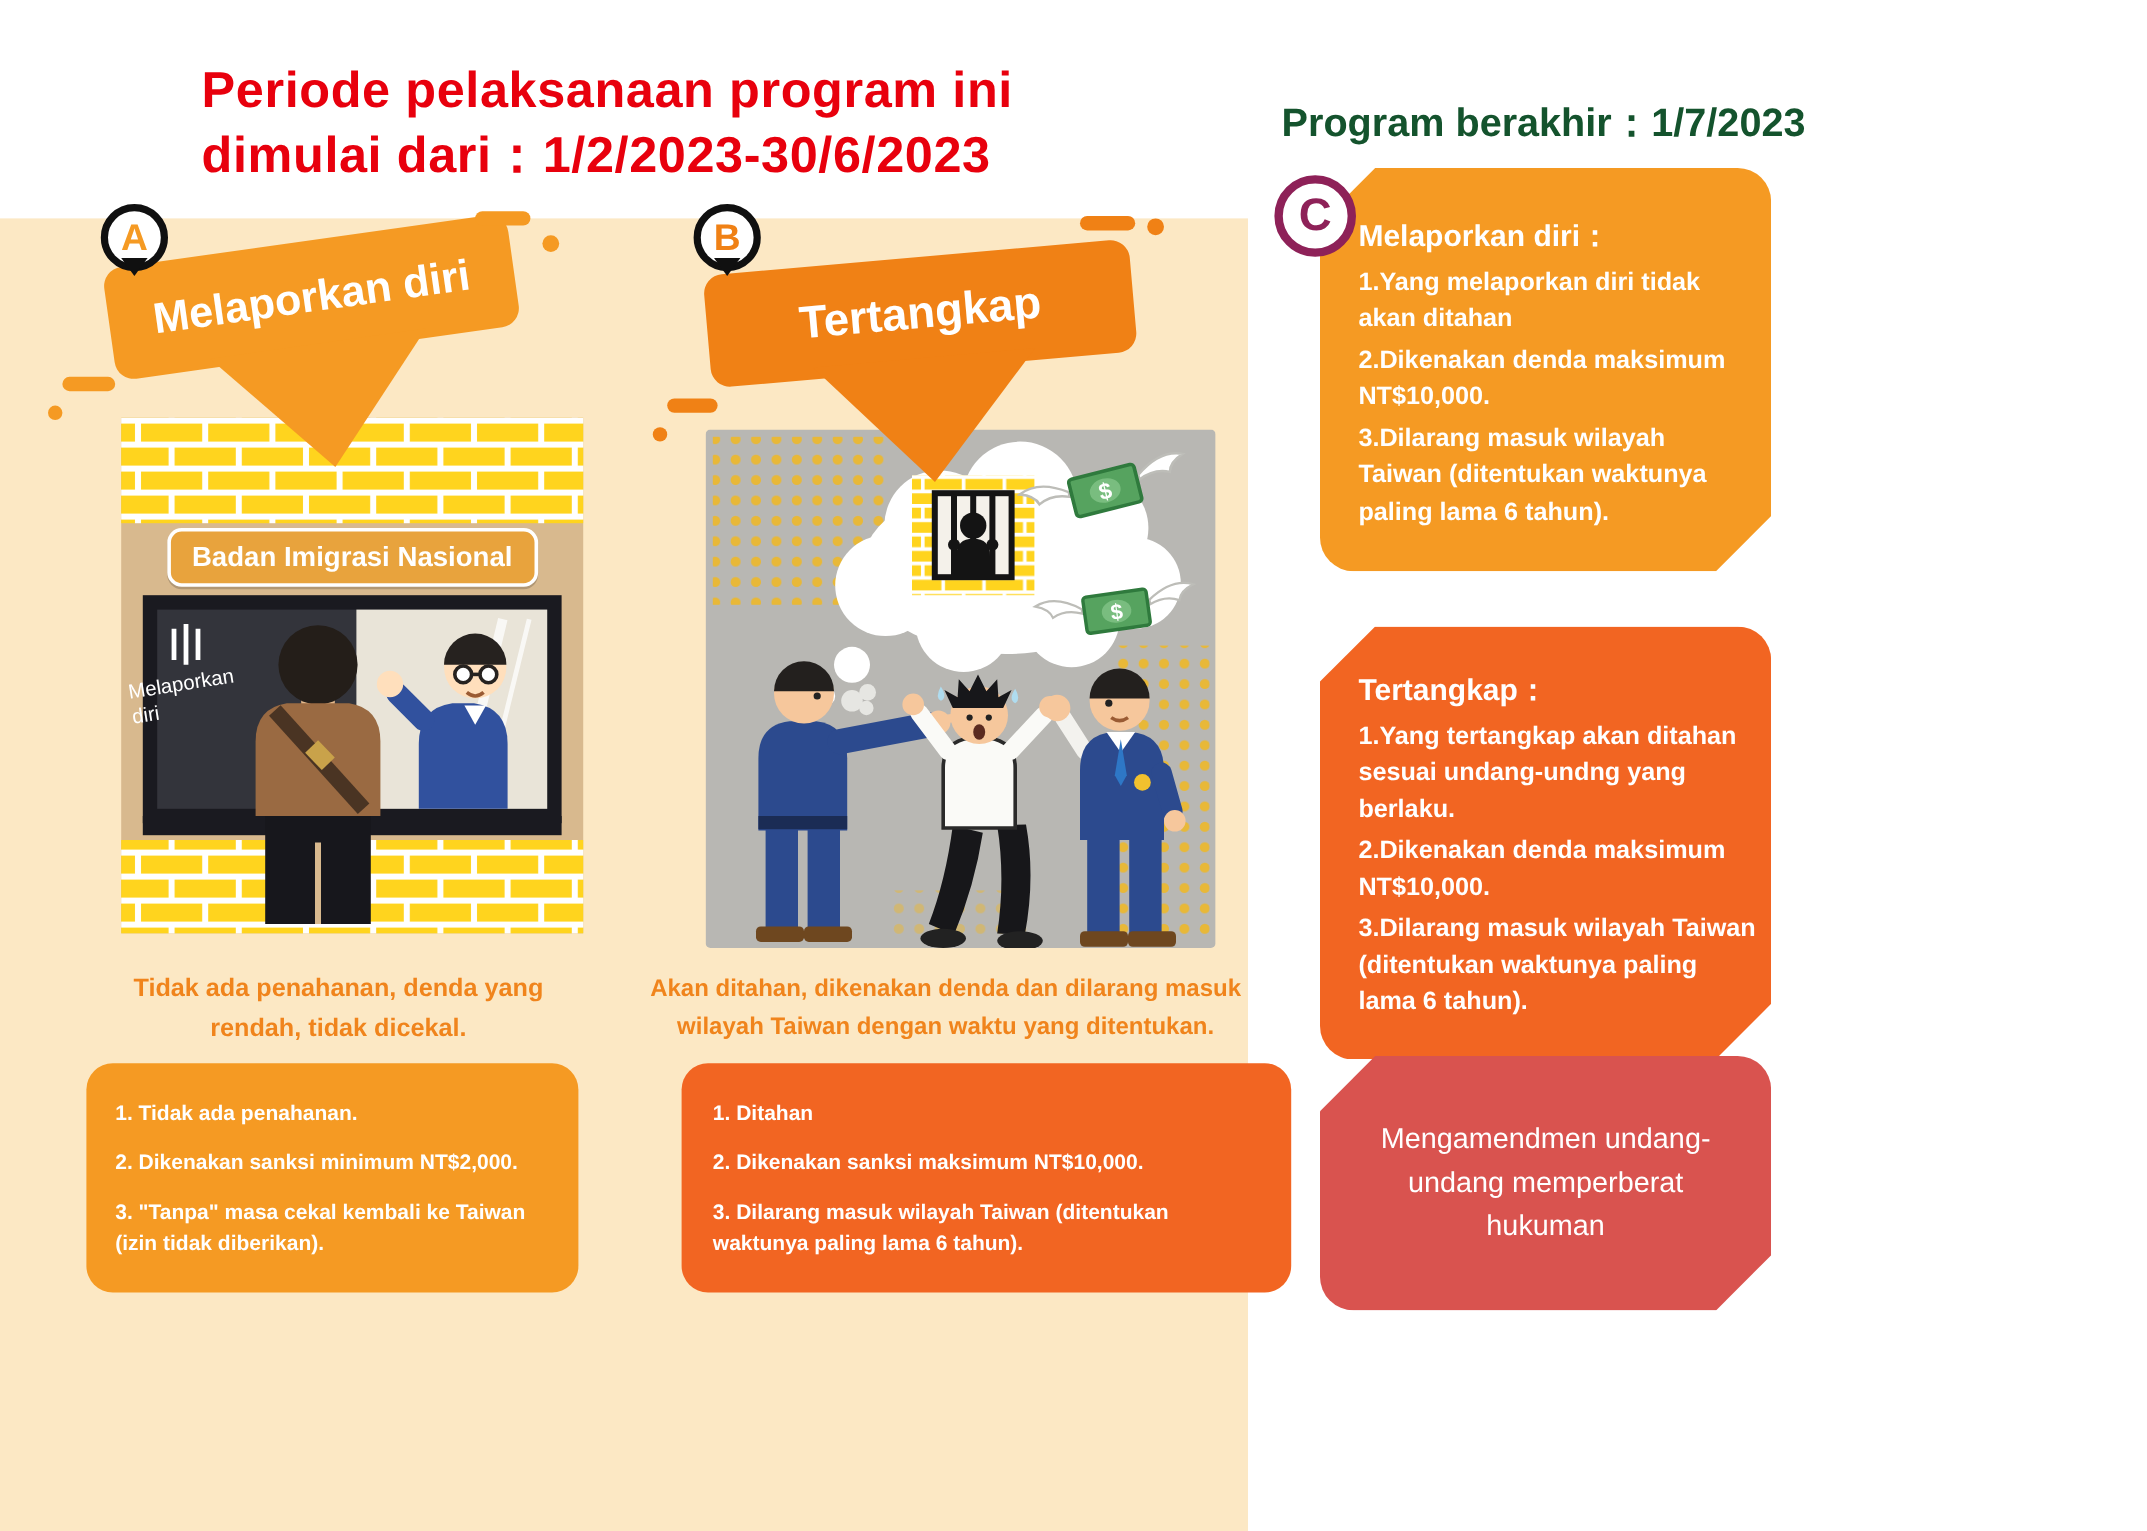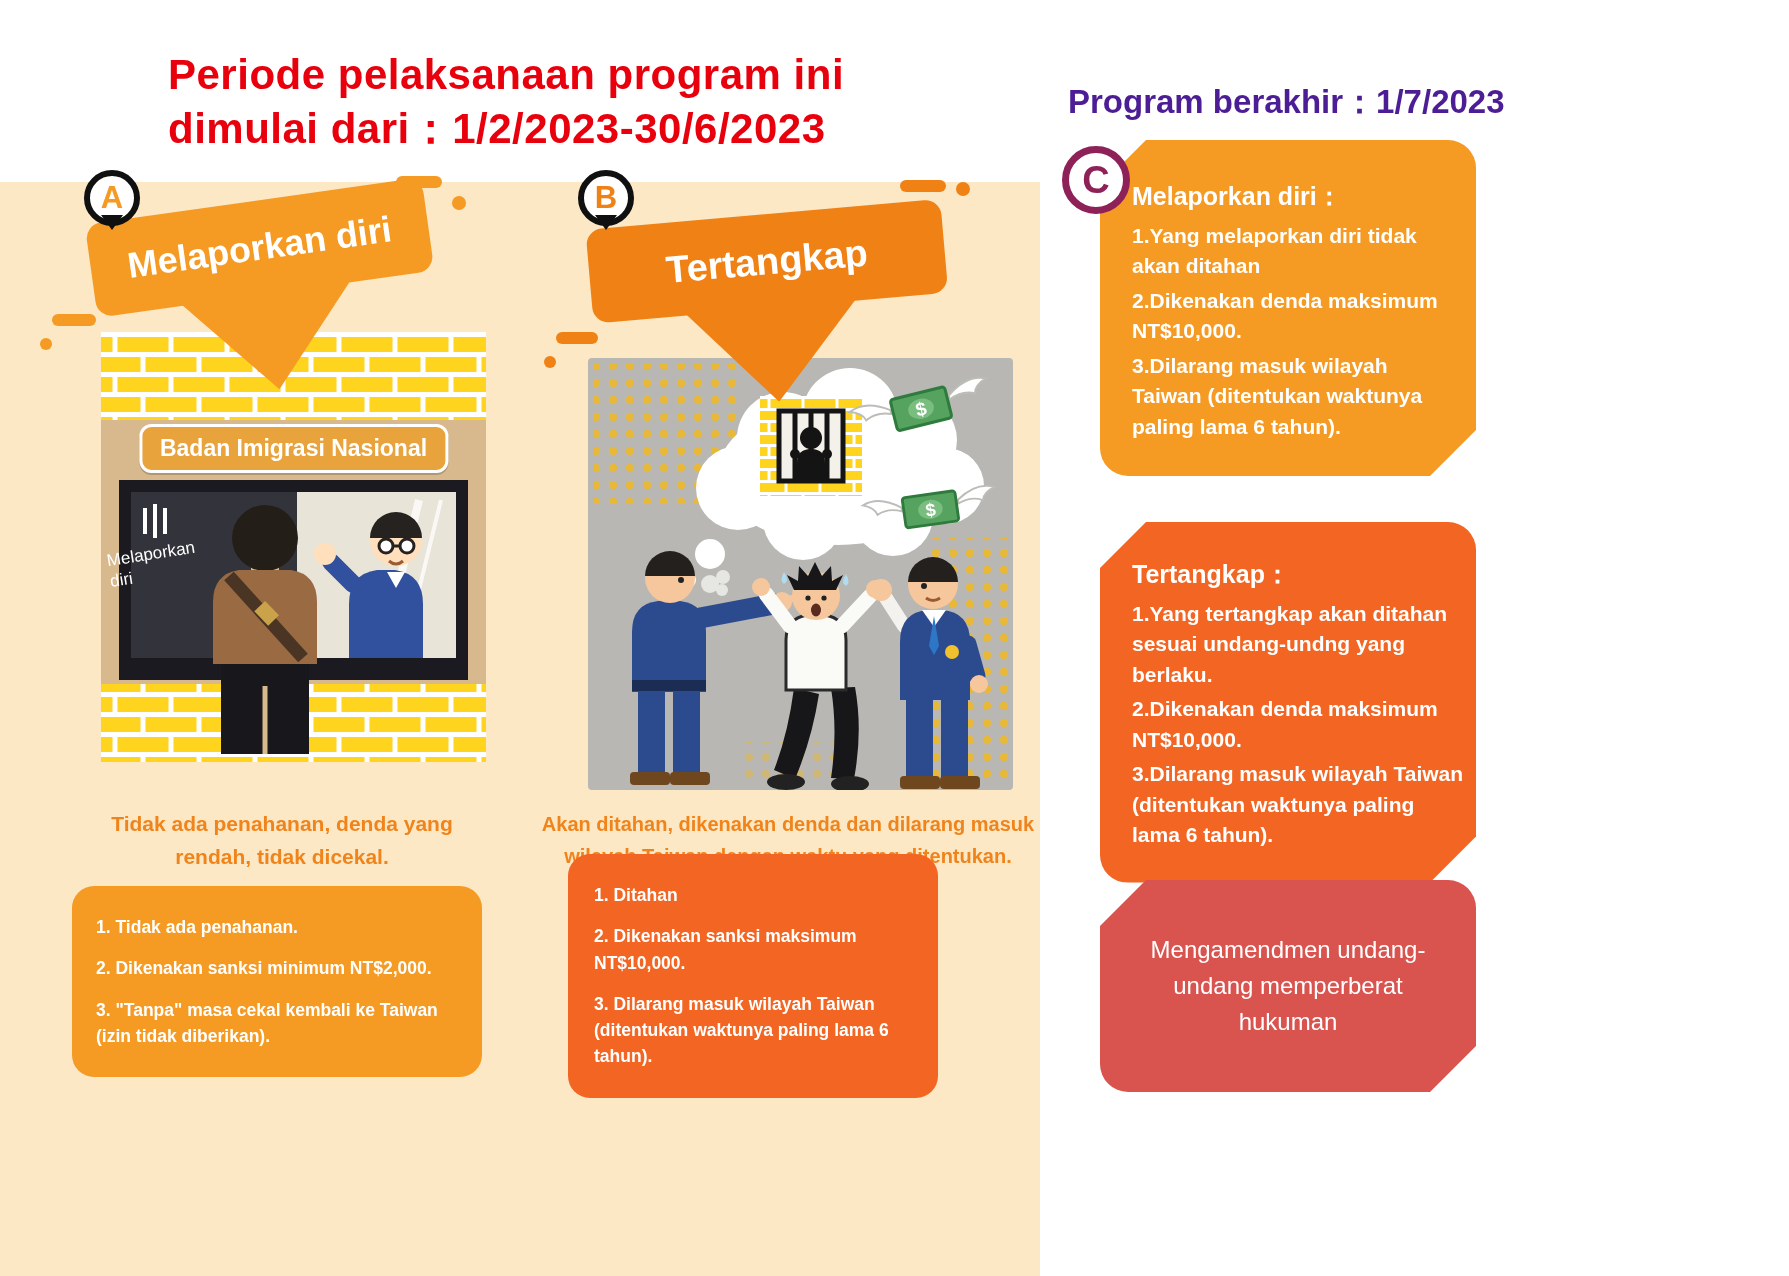--- a/index.html
+++ b/index.html
@@ -5,21 +5,21 @@
   * { margin:0; padding:0; box-sizing:border-box; }
   html, body { background:#ffffff; }
   .page {
     position:relative; width:1789px; height:1276px; overflow:hidden;
     background:#ffffff; font-family:"Liberation Sans", sans-serif;
   }
   .cream-bg { position:absolute; left:0; top:182px; width:1040px; height:1094px; background:#FCE8C4; }
 
   
   .title-left { position:absolute; left:168px; top:48px; color:#E8000D; font-weight:800; font-size:42px; line-height:1.28; letter-spacing:.5px; }
-  .title-right { position:absolute; left:1068px; top:80px; color:#4c1d95; font-weight:800; font-size:33px; }
+  .title-right { position:absolute; left:1068px; top:80px; color:#14532d; font-weight:800; font-size:33px; }
 
   
   .pin { position:absolute; width:56px; height:56px; background:#fff; border:6px solid #101010; border-radius:50%;
          display:flex; align-items:center; justify-content:center; font-size:31px; font-weight:800; z-index:6; }
   .pin::after { content:""; position:absolute; left:50%; bottom:-21px; transform:translateX(-50%);
                 width:0; height:0; border:11px solid transparent; border-top:15px solid #101010; }
   .pin-a { left:84px; top:170px; color:#F59A23; }
   .pin-b { left:578px; top:170px; color:#F08115; }
 
   
@@ -39,40 +39,40 @@
   .deco-a1 { left:396px; top:176px; width:46px; height:12px; }
   .deco-a2 { left:452px; top:196px; width:14px; height:14px; }
   .deco-a3 { left:52px;  top:314px; width:44px; height:12px; }
   .deco-a4 { left:40px;  top:338px; width:12px; height:12px; }
   .deco-b1 { left:900px; top:180px; width:46px; height:12px; background:#F08115; }
   .deco-b2 { left:956px; top:182px; width:14px; height:14px; background:#F08115; }
   .deco-b3 { left:556px; top:332px; width:42px; height:12px; background:#F08115; }
   .deco-b4 { left:544px; top:356px; width:12px; height:12px; background:#F08115; }
 
   
-  .illus-a { position:absolute; left:88px; top:332px; width:411px; height:430px; z-index:1; }
+  .illus-a { position:absolute; left:88px; top:348px; width:411px; height:430px; z-index:1; }
   .illus-b { position:absolute; left:588px; top:358px; width:425px; height:432px; z-index:1; }
   .illus-a svg, .illus-b svg { display:block; width:100%; height:100%; }
   .sign { position:absolute; left:50%; top:92px; transform:translateX(-50%); background:#E8A33D;
           border:3px solid #fff; border-radius:12px; padding:8px 18px; color:#fff; font-weight:800;
           font-size:23px; white-space:nowrap; box-shadow:0 2px 0 rgba(0,0,0,.18); }
   .caption { position:absolute; left:20px; top:210px; width:106px; transform:rotate(-9deg);
              color:#fff; font-size:17px; line-height:1.25; }
 
   
   .summary { position:absolute; text-align:center; color:#F0841C; font-weight:700; z-index:2; }
   .summary-a { left:92px;  top:808px; width:380px; font-size:21px; line-height:1.55; }
   .summary-b { left:538px; top:808px; width:500px; font-size:20px; line-height:1.6; }
 
   
   .points-box { position:absolute; border-radius:22px; color:#fff; font-weight:700; z-index:2; }
   .points-box p { margin:0 0 15px 0; line-height:1.5; }
   .points-box p:last-child { margin-bottom:0; }
   .box-a { left:72px;  top:886px; width:410px; padding:28px 24px; background:#F59A23; font-size:17.5px; }
-  .box-b { left:568px; top:854px; width:370px; padding:28px 26px; background:#F26522; font-size:17.5px; }
+  .box-b { left:568px; top:886px; width:508px; padding:28px 26px; background:#F26522; font-size:17.5px; }
 
   
   .c-badge { position:absolute; left:1062px; top:146px; width:68px; height:68px; background:#fff;
              border:7px solid #8E2158; border-radius:50%; display:flex; align-items:center; justify-content:center;
              color:#8E2158; font-size:38px; font-weight:800; z-index:6; }
   .c-box { position:absolute; left:1100px; width:376px; color:#fff; border-radius:28px;
            clip-path:polygon(0 46px, 46px 0, 100% 0, 100% calc(100% - 46px), calc(100% - 46px) 100%, 0 100%); }
   .c-box h3 { font-size:25px; font-weight:800; margin:0 0 8px 0; }
   .c-box p  { margin:0 0 4px 0; font-size:21px; font-weight:700; line-height:1.45; }
   .c-box1 { top:140px; background:#F59A23; padding:40px 24px 30px 32px; }

